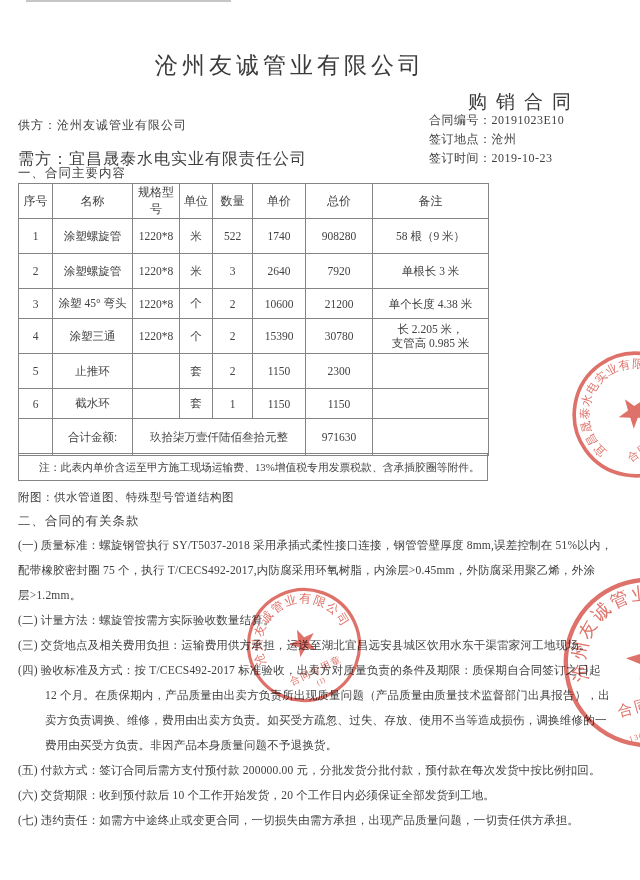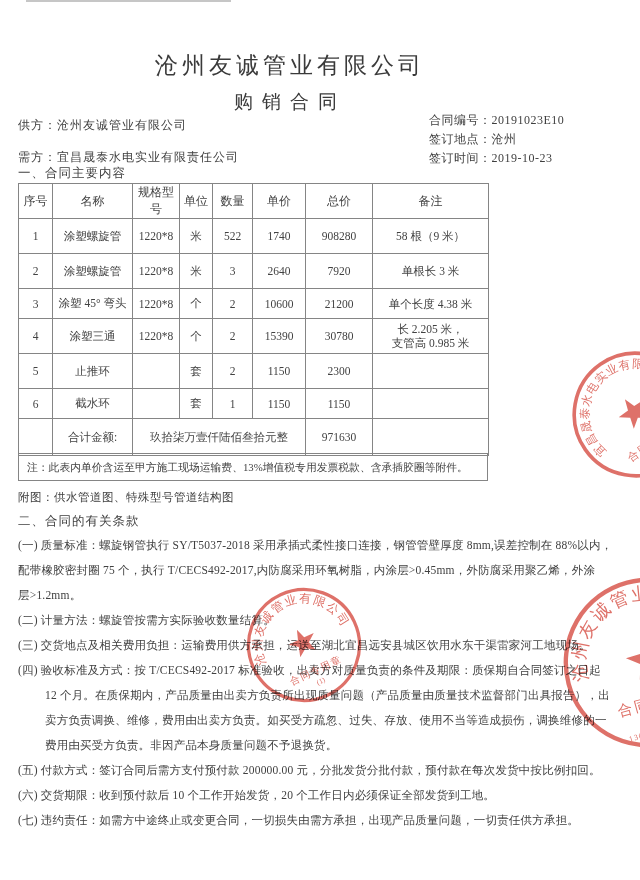--- a/index.html
+++ b/index.html
@@ -6,42 +6,42 @@
   html,body { background:#e8e8e6; }
   .page {
     position:relative; width:640px; height:880px; margin:0 auto;
     background:#ffffff; overflow:hidden;
     font-family:"Liberation Serif","DejaVu Serif",serif;
     color:#3e3e3e;
   }
   .scan-edge-top { position:absolute; top:0; left:26px; width:205px; height:2px; background:#8d8d8d; opacity:.5; }
   .company-title { position:absolute; top:50px; left:0; width:580px; text-align:center;
     font-size:23px; letter-spacing:4px; color:#3a3a3a; }
-  .doc-title { position:absolute; top:89px; left:0; width:580px; text-align:center;
+  .doc-title { position:absolute; top:89px; left:0; width:580px; text-align:right;
     font-size:19px; letter-spacing:9px; color:#3a3a3a; }
   .party-supplier { position:absolute; left:18px; top:117px; font-size:12px; letter-spacing:1px; }
-  .party-buyer    { position:absolute; left:18px; top:149px; font-size:12px; letter-spacing:1px; }
+  .party-buyer    { position:absolute; left:18px; top:149px; font-size:16px; letter-spacing:1px; }
   .meta-block { position:absolute; left:413px; top:111px; font-size:12px; }
   .meta-line { height:19px; line-height:19px; letter-spacing:.5px;margin-left:16px; }
   .sec-title { position:absolute; left:18px; top:165px; font-size:12.5px; letter-spacing:1px;font-family:Liberation Serif, serif; }
   .sec2-title { position:absolute; left:18px; top:513px; font-size:12.5px; letter-spacing:1px; }
 
   table.items { position:absolute; left:18px; top:183px; width:470px;
     border-collapse:collapse; table-layout:fixed;font-family:Liberation Serif, serif; }
   table.items td, table.items th {
     border:1px solid #858585; text-align:center; vertical-align:middle;
     font-weight:normal; font-size:11.5px; color:#424242; padding:0 1px;
     overflow:hidden;
   }
   table.items tr.hdr td { height:30px; font-size:12px; }
   .h35 td { height:35px; } .h30 td { height:30px; } .h37 td { height:37px; }
   td.remark { white-space:pre-line; line-height:14px; }
 
   .note-box { position:absolute; left:18px; top:453px; width:470px; height:28px;
-    border:1px solid #858585; font-size:10.8px; line-height:26px; padding-left:8px;
+    border:1px solid #858585; font-size:10.8px; line-height:26px; padding-left:20px;
     white-space:nowrap; color:#424242; }
   .attachment { position:absolute; left:18px; top:490px; font-size:11.5px; letter-spacing:.5px; }
 
   .clauses { position:absolute; left:18px; top:533px; width:612px; }
   .cl-line { height:25px; line-height:25px; font-size:11.5px; white-space:nowrap;
     letter-spacing:.2px; color:#404040; }
   .cl-indent { padding-left:27px; }
 
   .stamp { position:absolute; color:#d5493e; opacity:.78; mix-blend-mode:multiply; pointer-events:none; }
   .stamp svg { display:block; width:100%; height:100%; }
@@ -160,21 +160,21 @@
       <td></td>
     </tr>
   </tbody>
     </table>
 
   <div class="note-box">注：此表内单价含运至甲方施工现场运输费、13%增值税专用发票税款、含承插胶圈等附件。</div>
   <div class="attachment">附图：供水管道图、特殊型号管道结构图</div>
   <div class="sec2-title">二、合同的有关条款</div>
 
   <div class="clauses">
-    <div class="cl-line">(一) 质量标准：螺旋钢管执行 SY/T5037-2018 采用承插式柔性接口连接，钢管管壁厚度 8mm,误差控制在 88%以内，</div>
+    <div class="cl-line">(一) 质量标准：螺旋钢管执行 SY/T5037-2018 采用承插式柔性接口连接，钢管管壁厚度 8mm,误差控制在 51%以内，</div>
     <div class="cl-line">配带橡胶密封圈 75 个，执行 T/CECS492-2017,内防腐采用环氧树脂，内涂层&gt;0.45mm，外防腐采用聚乙烯，外涂</div>
     <div class="cl-line">层&gt;1.2mm。</div>
     <div class="cl-line">(二) 计量方法：螺旋管按需方实际验收数量结算。</div>
     <div class="cl-line">(三) 交货地点及相关费用负担：运输费用供方承担，运送至湖北宜昌远安县城区饮用水东干渠雷家河工地现场。</div>
     <div class="cl-line">(四) 验收标准及方式：按 T/CECS492-2017 标准验收，出卖方对质量负责的条件及期限：质保期自合同签订之日起</div>
     <div class="cl-line cl-indent">12 个月。在质保期内，产品质量由出卖方负责所出现质量问题（产品质量由质量技术监督部门出具报告），出</div>
     <div class="cl-line cl-indent">卖方负责调换、维修，费用由出卖方负责。如买受方疏忽、过失、存放、使用不当等造成损伤，调换维修的一</div>
     <div class="cl-line cl-indent">费用由买受方负责。非因产品本身质量问题不予退换货。</div>
     <div class="cl-line">(五) 付款方式：签订合同后需方支付预付款 200000.00 元，分批发货分批付款，预付款在每次发货中按比例扣回。</div>
     <div class="cl-line">(六) 交货期限：收到预付款后 10 个工作开始发货，20 个工作日内必须保证全部发货到工地。</div>

